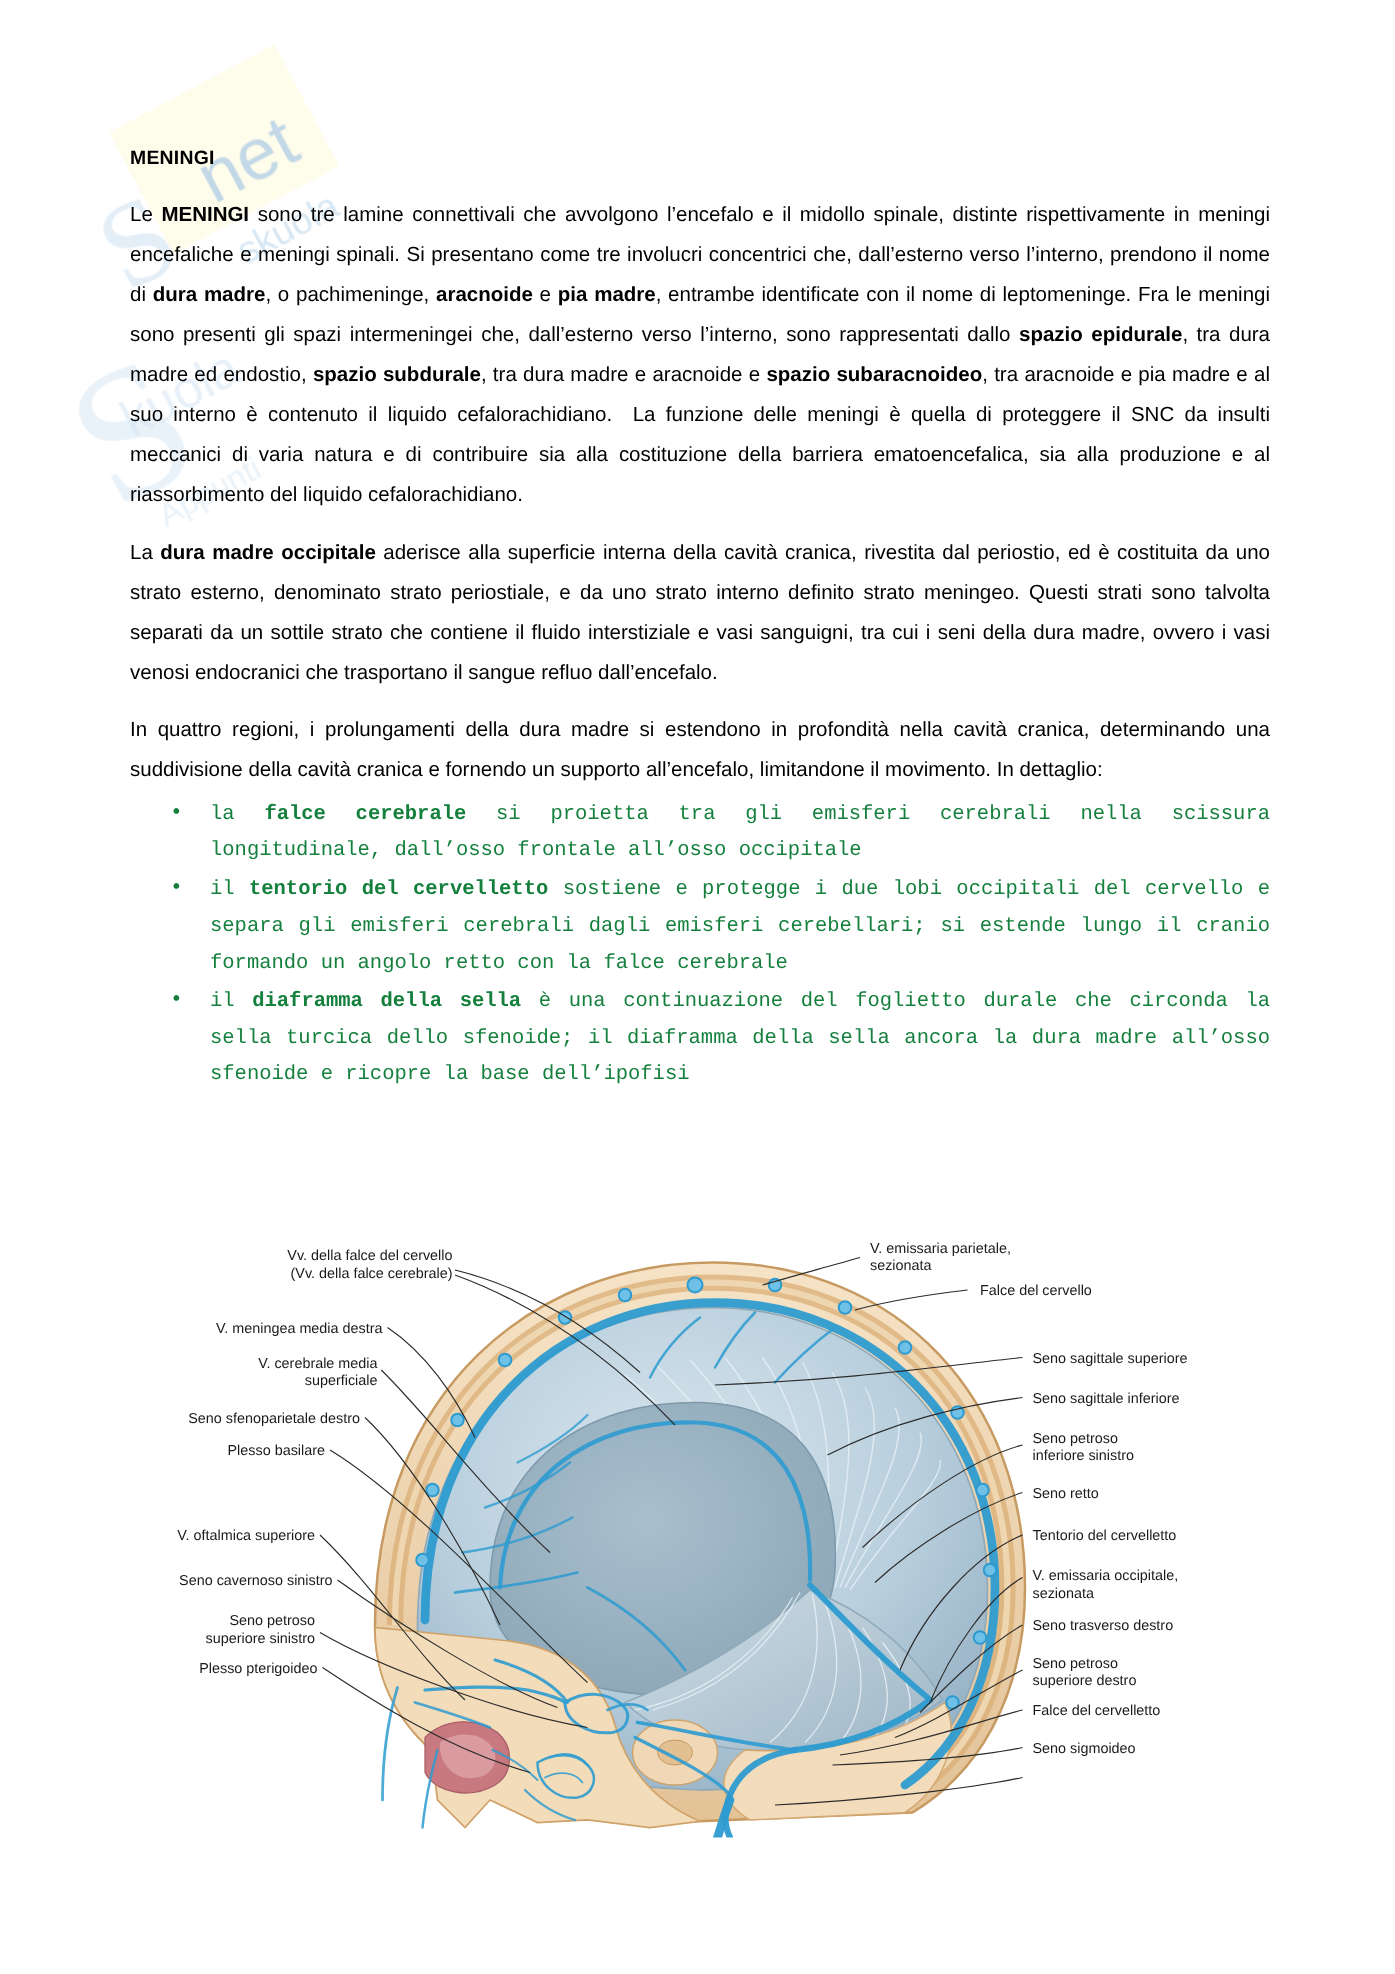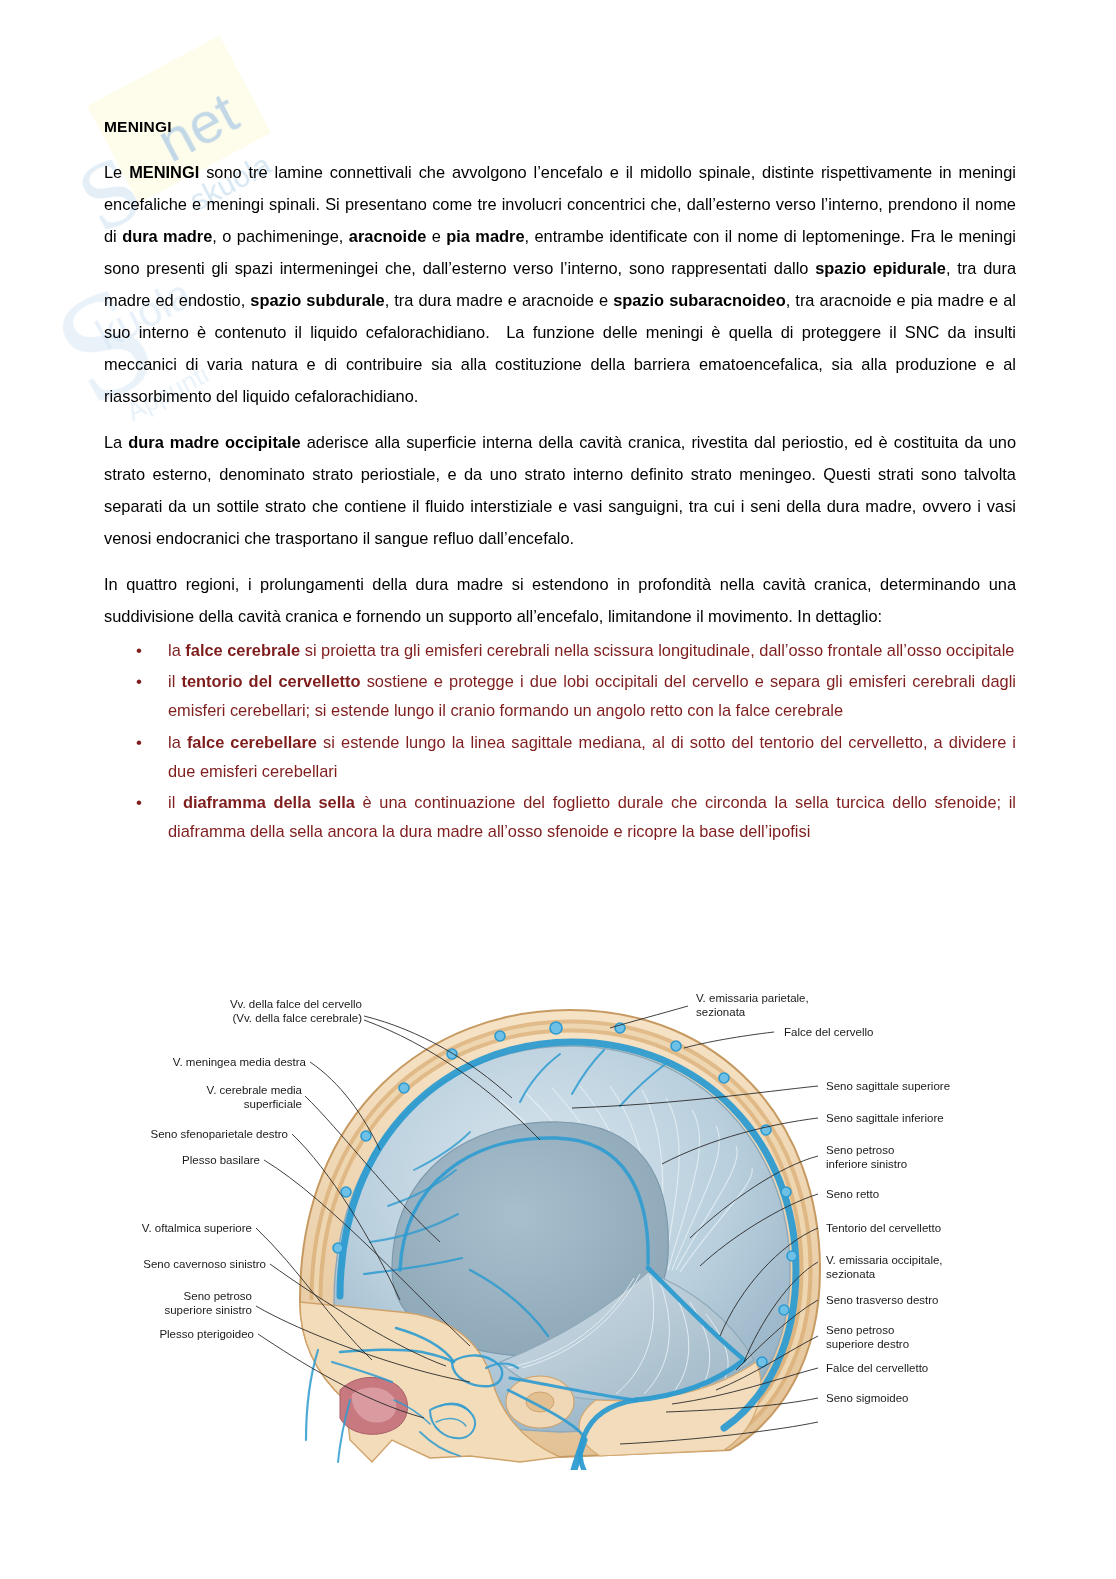--- a/index.html
+++ b/index.html
@@ -61,24 +61,24 @@
   p.body-par b {
     font-weight: bold;
   }
   ul.bullets {
     list-style: none;
     margin: 4px 0 0 0;
     padding: 0;
   }
   ul.bullets li {
     position: relative;
-    font-family: Liberation Sans, sans-serif;
+    font-family: Liberation Mono, monospace;
     font-size: 16.4px;
     line-height: 29.2px;
-    color: #7f1d1d;
+    color: #15803d;
     margin: 0 0 2px 0;
     padding-left: 64px;
     text-align: justify;
   }
   ul.bullets li::before {
     content: "\2022";
     position: absolute;
     left: 32px;
     top: 0;
     font-size: 17px;
@@ -151,24 +151,20 @@
 
     <ul class="bullets">
       <li>
         la <b>falce cerebrale</b> si proietta tra gli emisferi cerebrali nella scissura longitudinale, dall’osso frontale
         all’osso occipitale
       </li>
       <li>
         il <b>tentorio del cervelletto</b> sostiene e protegge i due lobi occipitali del cervello e separa gli emisferi
         cerebrali dagli emisferi cerebellari; si estende lungo il cranio formando un angolo retto con la falce
         cerebrale
-      </li>
-      <li>
-        la <b>falce cerebellare</b> si estende lungo la linea sagittale mediana, al di sotto del tentorio del cervelletto,
-        a dividere i due emisferi cerebellari
       </li>
       <li>
         il <b>diaframma della sella</b> è una continuazione del foglietto durale che circonda la sella turcica dello
         sfenoide; il diaframma della sella ancora la dura madre all’osso sfenoide e ricopre la base dell’ipofisi
       </li>
     </ul>
   </div>
 
   <div class="figure">
     <svg width="1116" height="500" viewBox="0 0 1116 500">

